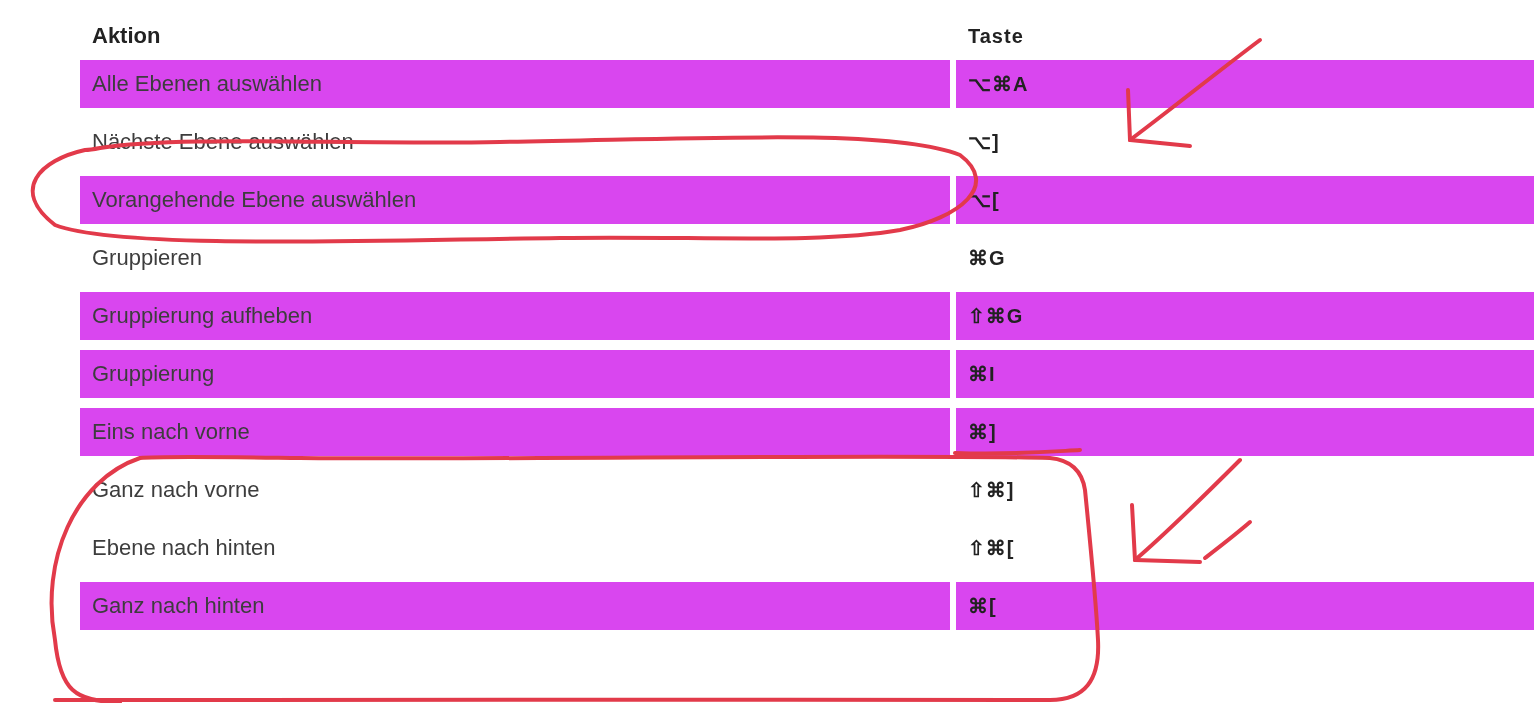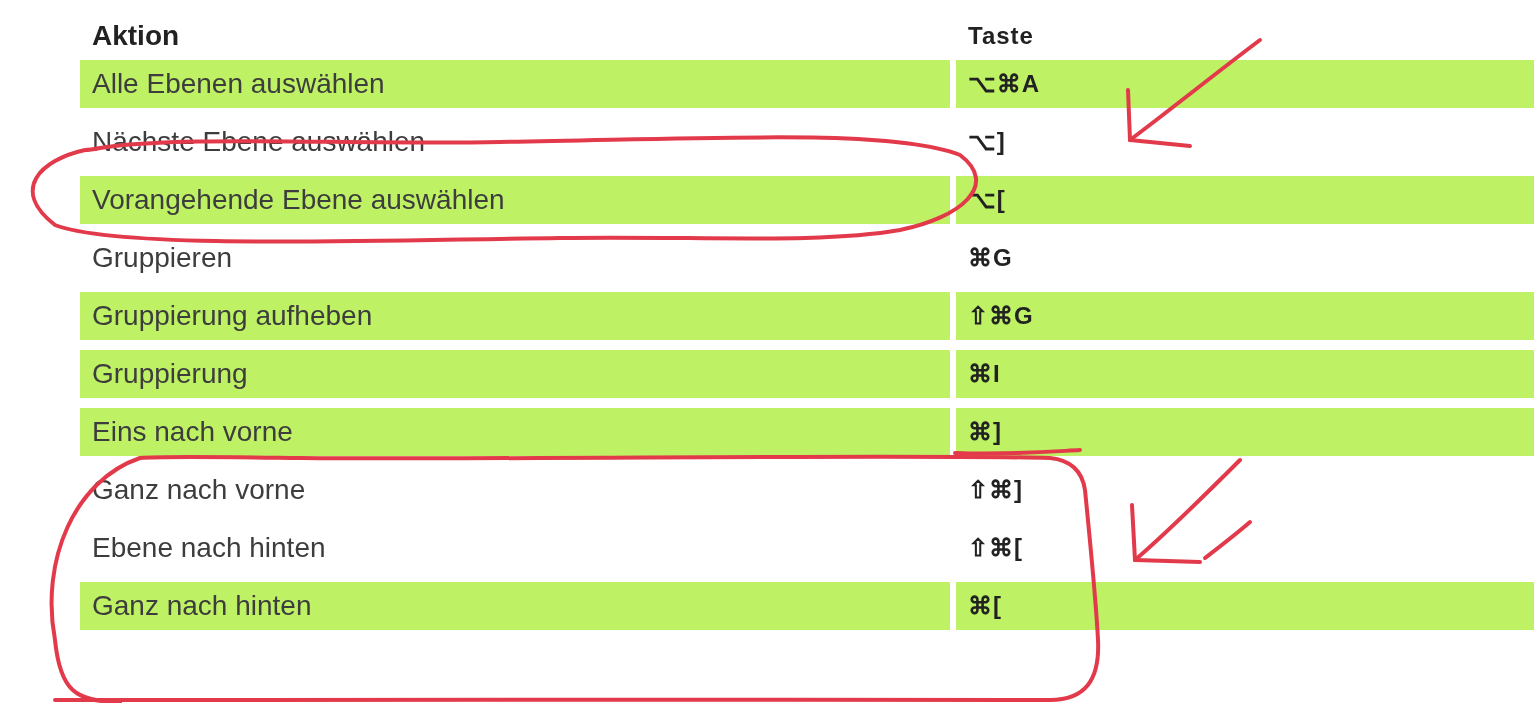--- a/index.html
+++ b/index.html
@@ -19,47 +19,47 @@
     }
     .row {
       display: flex;
       align-items: center;
       height: 48px;
     }
     .row + .row { margin-top: 10px; }
     .cell-action {
       width: 870px;
       padding-left: 12px;
-      font-size: 28px;
+      font-size: 22px;
       color: #3d3d3d;
       display: flex;
       align-items: center;
       height: 100%;
       margin-right: 6px;
     }
     .cell-key {
       flex: 1;
       padding-left: 12px;
-      font-size: 24px;
+      font-size: 20px;
       font-weight: 700;
       color: #222;
       display: flex;
       align-items: center;
       height: 100%;
       letter-spacing: 1px;
     }
     .row.header .cell-action,
     .row.header .cell-key {
       font-weight: 700;
       color: #222;
       background: transparent;
     }
     .row.shade .cell-action,
     .row.shade .cell-key {
-      background: #bef264;
+      background: #d946ef;
     }
     .annotation-layer {
       position: absolute;
       left: 0; top: 0;
       width: 1534px;
       height: 703px;
       pointer-events: none;
     }
   </style>
 </head>

